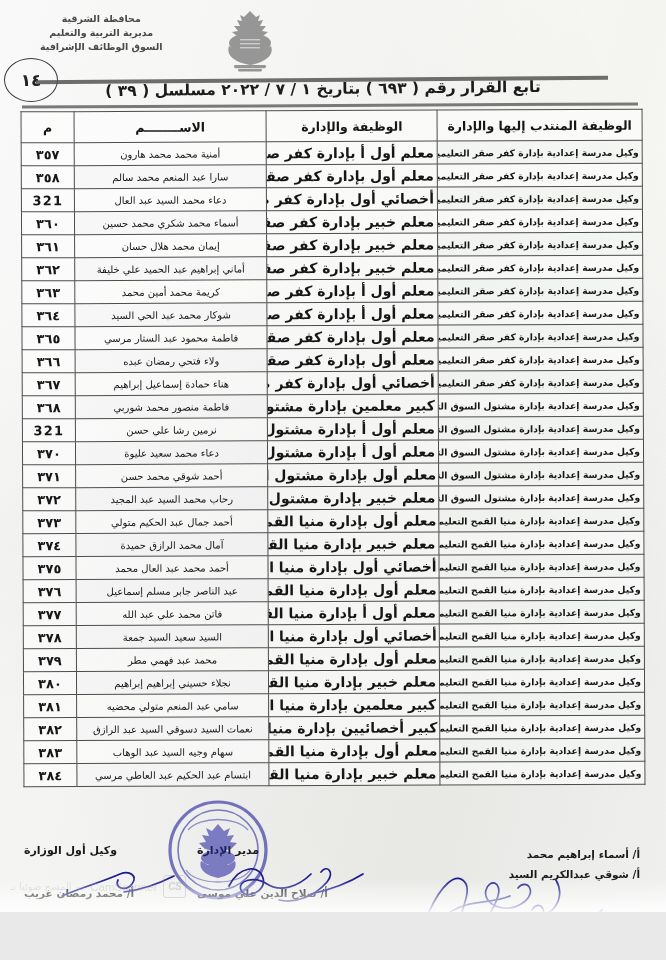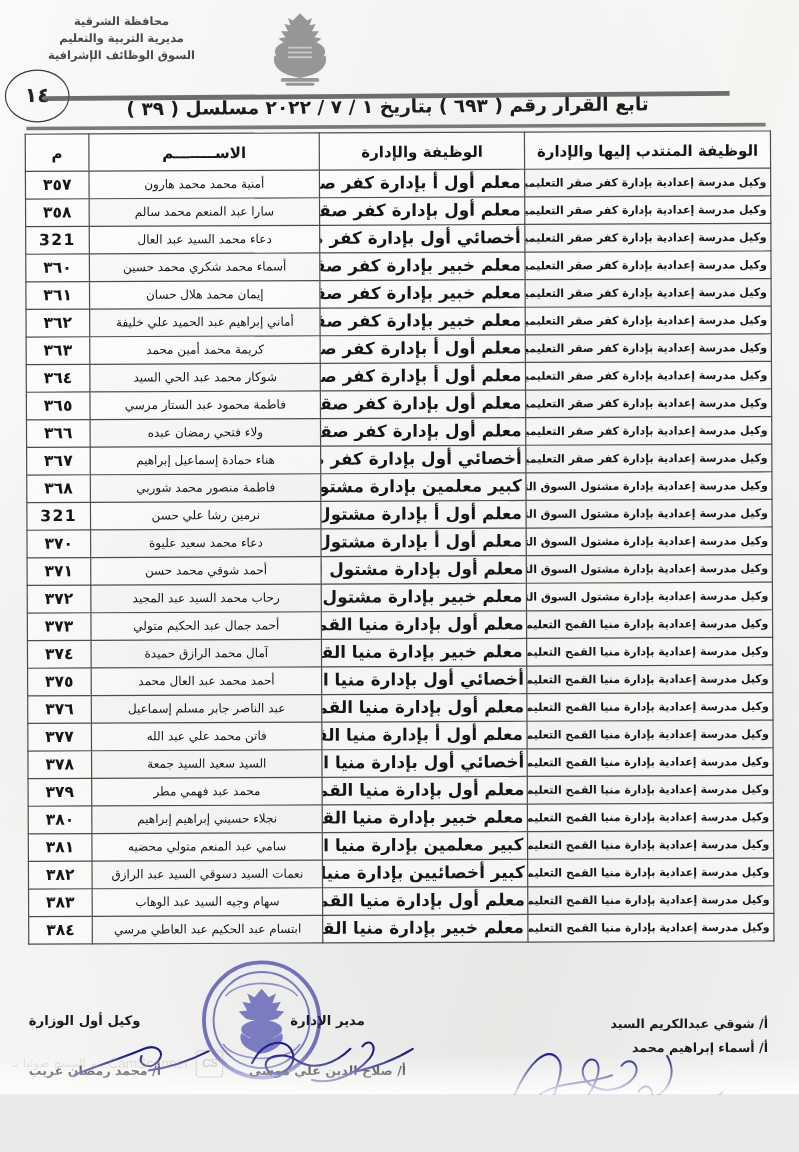--- a/index.html
+++ b/index.html
@@ -138,21 +138,21 @@
     top:812px;right:18px;left:18px;
     height:120px;
     direction:rtl;
   }
   .sig-col{
     position:absolute;top:0;
     direction:rtl;
     margin-top:32px;
   }
   .sig-col.right{right:8px;width:250px;text-align:right;}
-  .sig-col.mid{right:280px;width:190px;text-align:center;}
+  .sig-col.mid{right:261px;width:190px;text-align:left;}
   .sig-col.left{left:6px;width:190px;text-align:left;}
   .sig-title{
     font-size:11px;font-weight:bold;color:#1a1a1a;
     margin-bottom:3px;
   }
   .sig-col.right .sig-title{padding-right:46px;}
   .sig-name{
     font-size:10.5px;font-weight:bold;color:#1a1a1a;
     line-height:1.95;
     white-space:nowrap;
@@ -420,22 +420,22 @@
             <td class="name">ابتسام عبد الحكيم عبد العاطي مرسي</td>
             <td class="num">٣٨٤</td>
           </tr>
         </tbody>
     </table>
   </div>
 
   <div class="footer">
 
     <div class="sig-col right">
+      <div class="sig-name">أ/ أسماء إبراهيم محمد</div>
       <div class="sig-name">أ/ شوقي عبدالكريم السيد</div>
-      <div class="sig-name">أ/ أسماء إبراهيم محمد</div>
 
       <svg class="ink" style="right:34px;top:16px;" width="200" height="96" viewBox="0 0 200 96">
         <g fill="none" stroke="#1a1a8c" stroke-width="1.7" stroke-linecap="round">
           <path d="M18 64 C34 22 52 10 60 24 C66 36 48 60 56 70 C62 78 86 58 92 36 C96 22 84 18 80 30 C76 44 100 56 118 42 C132 31 120 18 112 28"></path>
           <path d="M44 52 C62 40 84 44 104 36"></path>
           <path d="M96 70 C112 82 128 76 136 60 C142 48 132 40 126 50"></path>
           <path d="M150 20 C158 34 152 48 140 54"></path>
           <path d="M150 74 C168 70 184 62 196 50"></path>
         </g>
       </svg>

